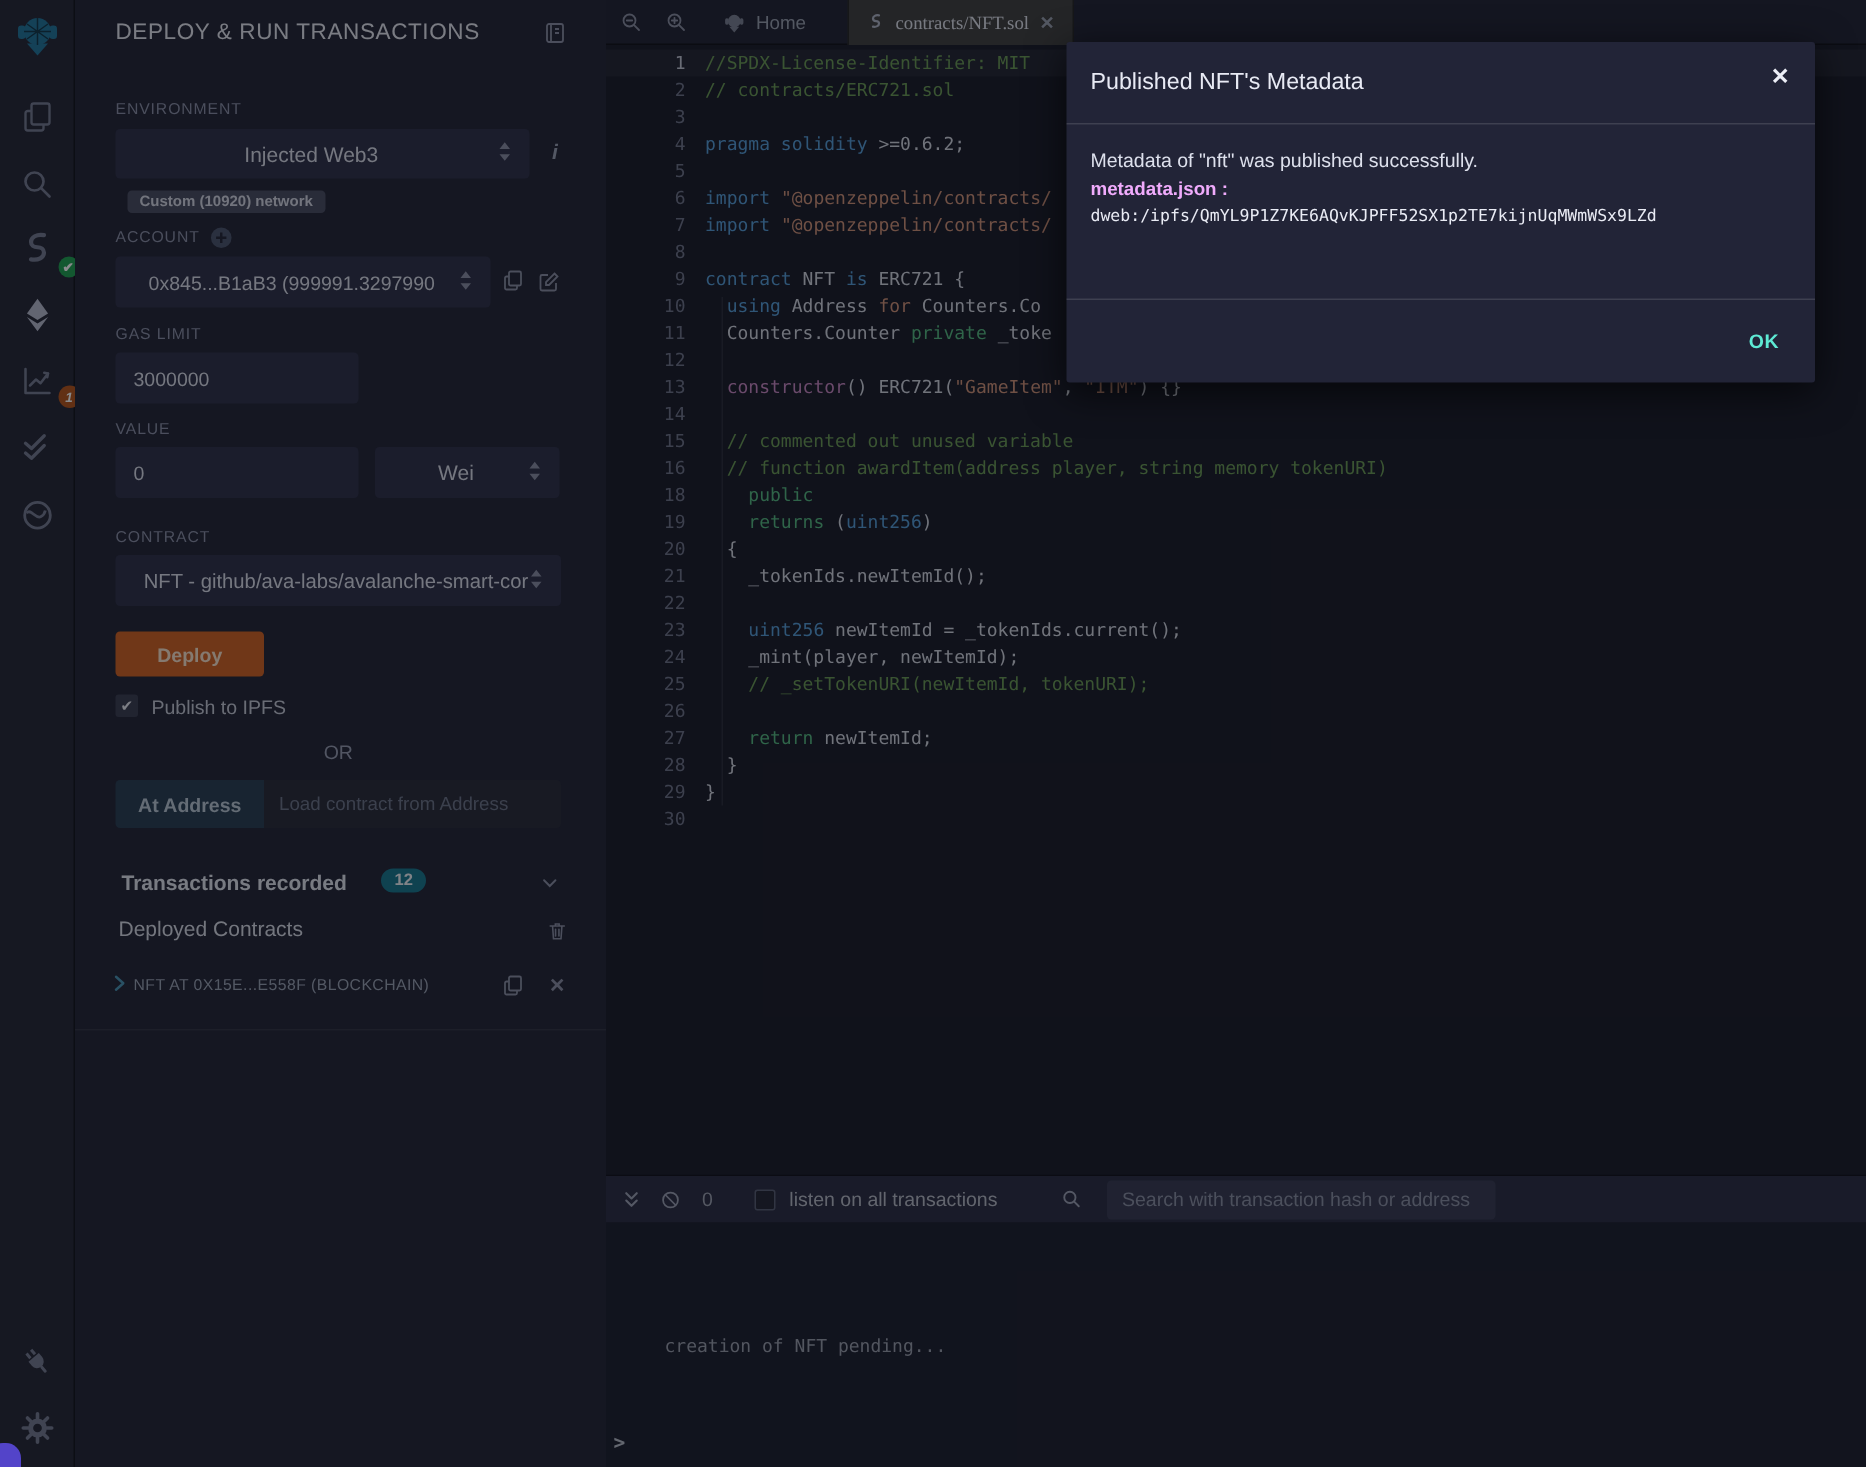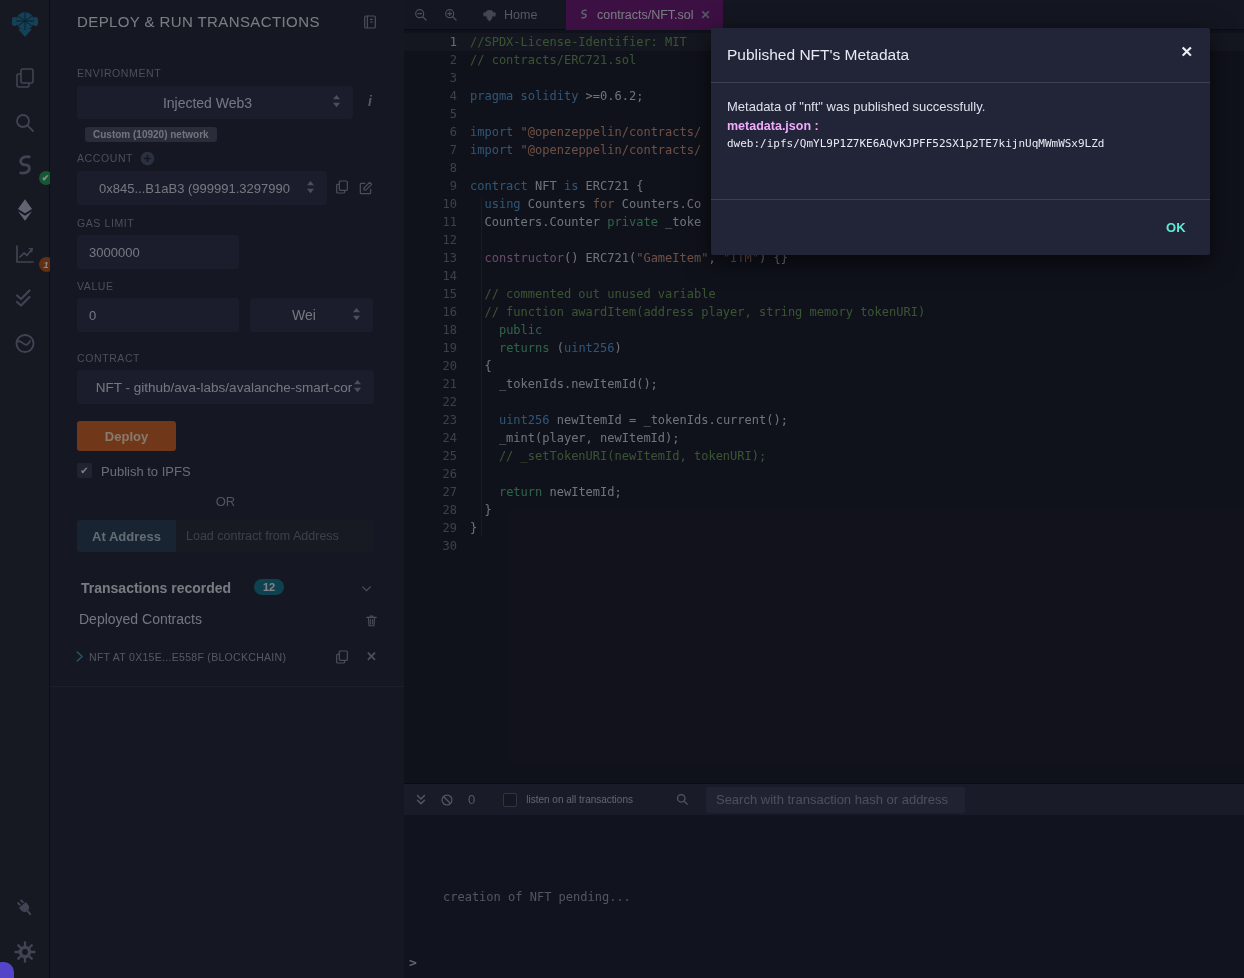--- a/index.html
+++ b/index.html
@@ -38,39 +38,39 @@
   .dc-chevron { position:absolute; left:23px; top:649px; color:#4a93b4; }
   .dc-item { position:absolute; left:39px; top:651px; font-size:10.5px; letter-spacing:.3px; color:#9aa2b4; }
   .sp-hr { position:absolute; left:0; top:686px; width:354px; height:1px; background:rgba(255,255,255,.07); }
   input::placeholder { font-family:"Liberation Sans",sans-serif; }
 
   
   .main { position:absolute; left:404px; top:0; width:840px; height:978px; z-index:1; }
   .tabbar { position:absolute; left:0; top:0; width:840px; height:30px; background:#232535; border-bottom:1px solid rgba(0,0,0,.5); }
   .tb-zoom { position:absolute; top:7px; color:#8a8fa2; }
   .tab { position:absolute; top:0; height:30px; display:flex; align-items:center; gap:7px; padding:0 12px; font-size:12.5px; color:#9aa0b0; }
-  .tab.active { background:#701a75; color:#dde0ea; border-left:1px solid rgba(0,0,0,.4); border-right:1px solid rgba(0,0,0,.4); }
+  .tab.active { background:#404040; color:#dde0ea; border-left:1px solid rgba(0,0,0,.4); border-right:1px solid rgba(0,0,0,.4);font-family:Liberation Serif, serif; }
   .tab .tclose { color:#9aa0b0; font-size:12px; font-weight:bold; }
 
   
   .editor { position:absolute; left:0; top:30px; width:840px; height:753px; background:#1b1d2b; overflow:hidden; padding-top:3px; }
   .code-row { display:flex; height:18px; line-height:18px; font-family:"DejaVu Sans Mono",monospace; font-size:12px; }
   .code-row.active { background:rgba(255,255,255,.045); }
   .ln { width:66px; flex:0 0 66px; text-align:right; padding-right:13px; color:#6f7389; }
   .code-row.active .ln { color:#c2c6d4; }
   .code { white-space:pre; color:#d0d3de; }
   .tk-cm{color:#6a9955;} .tk-k{color:#569cd6;} .tk-g{color:#56b880;} .tk-s{color:#ce9178;} .tk-p{color:#c586c0;} .tk-d{color:#d0d3de;}
   .indent-guide { position:absolute; left:77px; top:168px; width:1px; height:339px; background:rgba(255,255,255,.08); }
 
   
   .terminal-bar { position:absolute; left:0; top:783px; width:840px; height:32px; background:#2d2f44; border-top:1px solid rgba(0,0,0,.6); display:flex; align-items:center; }
   .term-ico { color:#9ba0b4; margin-left:10px; display:flex; align-items:center; }
   .term-count { color:#9ba0b0; font-size:13px; margin-left:14px; }
   .term-chk { position:static; margin-left:28px; width:14px; height:14px; background:#252736; border:1px solid #5a5f75; border-radius:2px; }
-  .term-listen { color:#b6bac6; font-size:10px; margin-left:9px; }
+  .term-listen { color:#b6bac6; font-size:13px; margin-left:9px; }
   .term-search-icon { color:#9ba0b4; margin-left:42px; }
   .term-input { margin-left:16px; width:259px; height:26px; background:#393c54; border:none; border-radius:3px; color:#c9cdda; font-size:13px; padding:0 10px; outline:none; }
   .term-input::placeholder { color:#8b90a4; }
   .terminal-body { position:absolute; left:0; top:815px; width:840px; height:163px; background:#1e2030; font-family:"DejaVu Sans Mono",monospace; }
   .term-log { position:absolute; left:39px; top:75px; font-size:12px; color:#989dab; }
   .term-prompt { position:absolute; left:5px; top:140px; font-size:13px; font-weight:bold; color:#b8bdc9; }
 
   
   .backdrop { position:absolute; inset:0; background:rgba(5,6,10,.47); z-index:10; }
   .modal { position:absolute; left:711px; top:28px; width:499px; height:227px; background:#222437; border-radius:2px; box-shadow:0 6px 26px rgba(0,0,0,.65); z-index:20; }
@@ -331,21 +331,21 @@
           <div class="code-row">
             <div class="ln">8</div>
             <div class="code"></div>
           </div>
           <div class="code-row">
             <div class="ln">9</div>
             <div class="code"><span class="tk-k">contract</span><span class="tk-d"> NFT </span><span class="tk-k">is</span><span class="tk-d"> ERC721 {</span></div>
           </div>
           <div class="code-row">
             <div class="ln">10</div>
-            <div class="code"><span class="tk-d">  </span><span class="tk-k">using</span><span class="tk-d"> Counters </span><span class="tk-s">for</span><span class="tk-d"> Counters.Co</span></div>
+            <div class="code"><span class="tk-d">  </span><span class="tk-k">using</span><span class="tk-d"> Address </span><span class="tk-s">for</span><span class="tk-d"> Counters.Co</span></div>
           </div>
           <div class="code-row">
             <div class="ln">11</div>
             <div class="code"><span class="tk-d">  Counters.Counter </span><span class="tk-g">private</span><span class="tk-d"> _toke</span></div>
           </div>
           <div class="code-row">
             <div class="ln">12</div>
             <div class="code"></div>
           </div>
           <div class="code-row">

